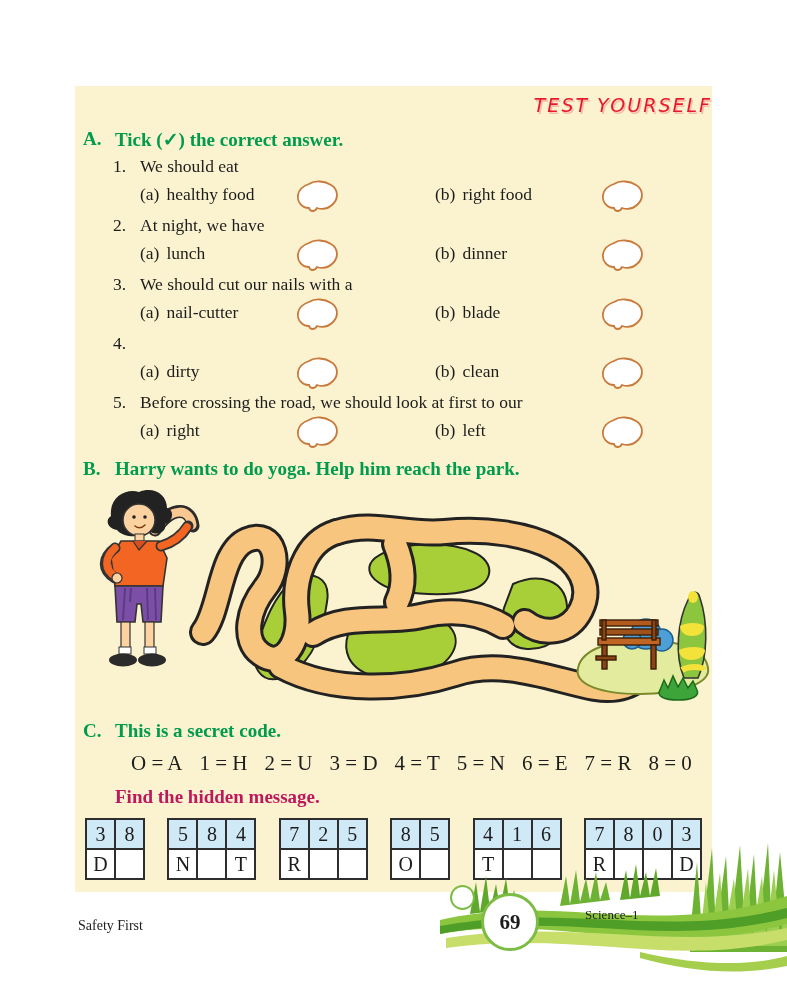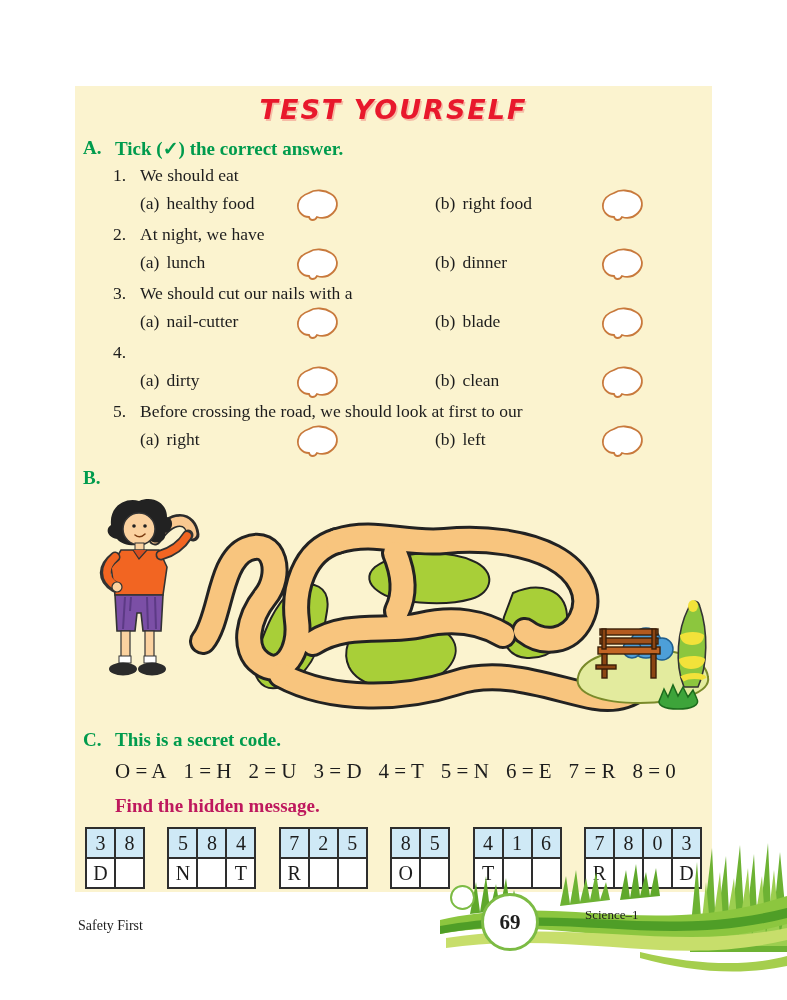--- a/index.html
+++ b/index.html
@@ -1,38 +1,38 @@
 <!DOCTYPE html>
 <html><head>
 <meta charset="utf-8">
 <style>
   html,body{margin:0;padding:0;background:#ffffff;}
   .page{position:relative;width:787px;height:1000px;background:#ffffff;overflow:hidden;
         font-family:"Liberation Serif", serif;color:#1d1d1d;}
   .sheet{position:absolute;left:75px;top:86px;width:637px;height:806px;background:#FBF3CF;z-index:1;}
 
-  .title{ text-align:center;padding-top:8px;font-family:"DejaVu Sans", sans-serif;
-          font-style:italic;font-weight:bold;font-size:27px;letter-spacing:2px;color:#E8182C;
+  .title{ text-align:right;padding-top:8px;font-family:"DejaVu Sans", sans-serif;
+          font-style:italic;font-weight:normal;font-size:19px;letter-spacing:2px;color:#E8182C;
           text-shadow:1.5px 1.5px 0 rgba(232,24,44,0.25);}
 
   .sec-head{display:flex;color:#009B4D;font-weight:bold;font-size:19px;margin-top:12px;padding-left:8px;}
   .sec-letter{width:32px;flex:none;}
 
   .q-line{display:flex;font-size:17.5px;margin-left:38px;margin-top:4px;height:23px;align-items:center;}
   .q-num{width:27px;flex:none;}
   .opt-row{display:flex;align-items:center;margin-left:65px;height:32px;}
   .opt{display:flex;gap:7px;font-size:17.5px;}
   .opt-a{width:155px;flex:none;}
   .opt-spacer{width:94px;flex:none;}
   .opt-b{width:165px;flex:none;}
   .bubble{width:46px;height:34px;flex:none;display:inline-block;position:relative;top:3px;}
 
   .maze{display:block;margin-top:6px;}
 
-  .code-line{display:flex;gap:17px;font-size:21px;margin:8px 0 0 40px;height:26px;align-items:flex-start;}
+  .code-line{display:flex;gap:17px;font-size:21px;margin:8px 0 0 56px;height:26px;align-items:center;}
   .find-head{color:#be185d;font-weight:bold;font-size:19px;margin:10px 0 0 40px;height:24px;}
 
   .grids{display:flex;justify-content:space-between;margin:8px 10px 0 10px;}
   table.code-grid{border-collapse:collapse;}
   table.code-grid td{width:27px;height:28px;border:2px solid #2e2e2e;text-align:center;
                      font-size:20px;font-family:"Liberation Serif", serif;padding:0;}
   tr.num-row td{background:#CFE9F6;}
   tr.let-row td{background:#ffffff;}
 
   .footer-chapter{position:absolute;left:78px;top:918px;font-size:14px;z-index:3;}
@@ -171,20 +171,21 @@
           <span>left</span>
         </span>
         <span class="bubble"><svg width="46" height="34" viewBox="0 0 46 34">
               <path d="M14,4 C20,0 30,1 36,5 C43,9 44,18 38,24 C34,28 28,30 22,28 C20,32 15,32 14,28 C7,28 2,22 3,15 C4,9 8,6 14,4 Z" fill="#fff" stroke="#C8793C" stroke-width="1.8"></path>
             </svg></span>
       </div>
     </div>
 
     <div class="sec-head">
       <span class="sec-letter">B.</span>
+      <span>Harry wants to do yoga. Help him reach the park.</span>
     </div>
 
     <svg class="maze" width="637" height="222" viewBox="0 0 637 222">
 
       <g>
         <path d="M80,44 C98,18 116,22 118,40" fill="none" stroke="#2b2b2b" stroke-width="13" stroke-linecap="round"></path>
         <path d="M80,44 C98,19 115,23 117,39" fill="none" stroke="#F9C890" stroke-width="9" stroke-linecap="round"></path>
         <path d="M36,30 C34,10 52,2 64,6 C78,0 92,8 92,22 C100,24 98,36 90,38 C92,46 82,50 76,46 C66,52 48,52 42,44 C32,42 30,34 36,30 Z" fill="#222222"></path>
         <circle cx="64" cy="34" r="16" fill="#FBD2A0" stroke="#333" stroke-width="1.5"></circle>
         <circle cx="59" cy="31" r="1.8" fill="#222"></circle>

